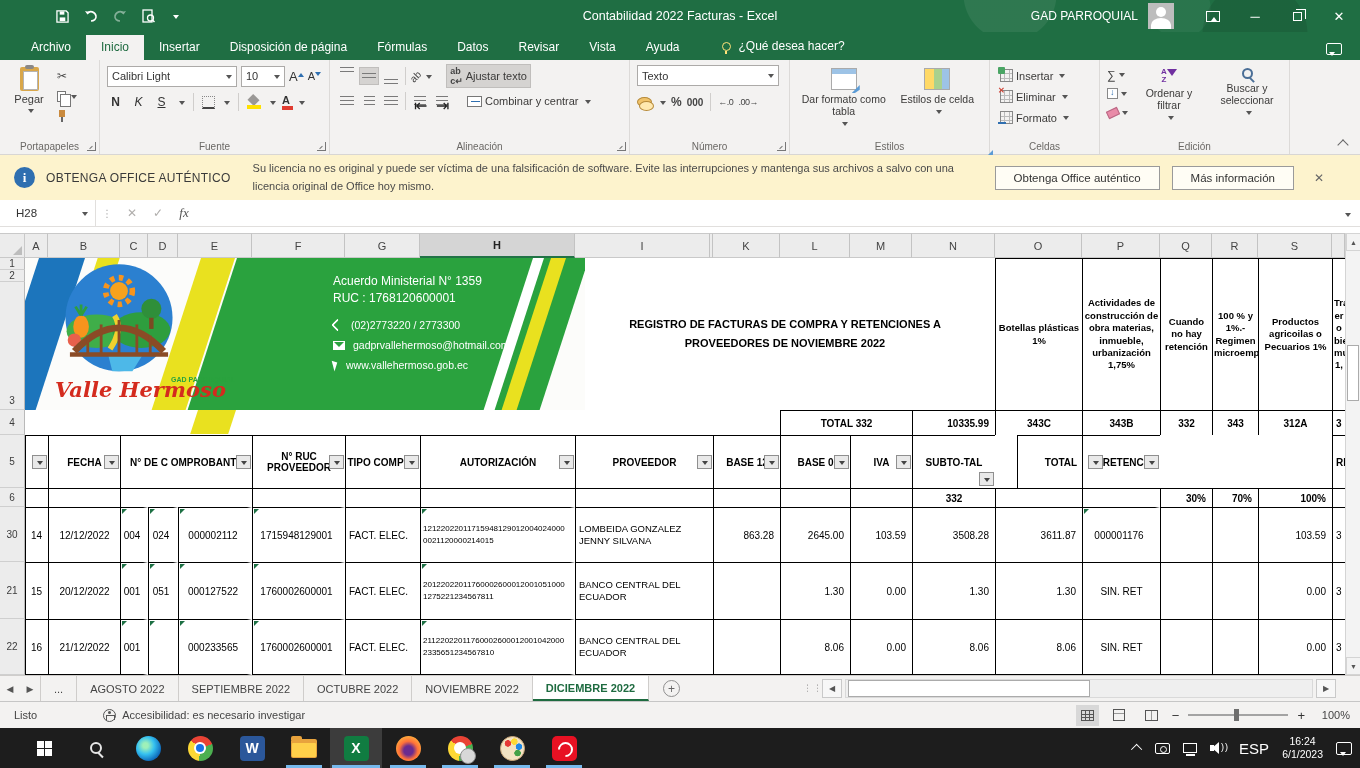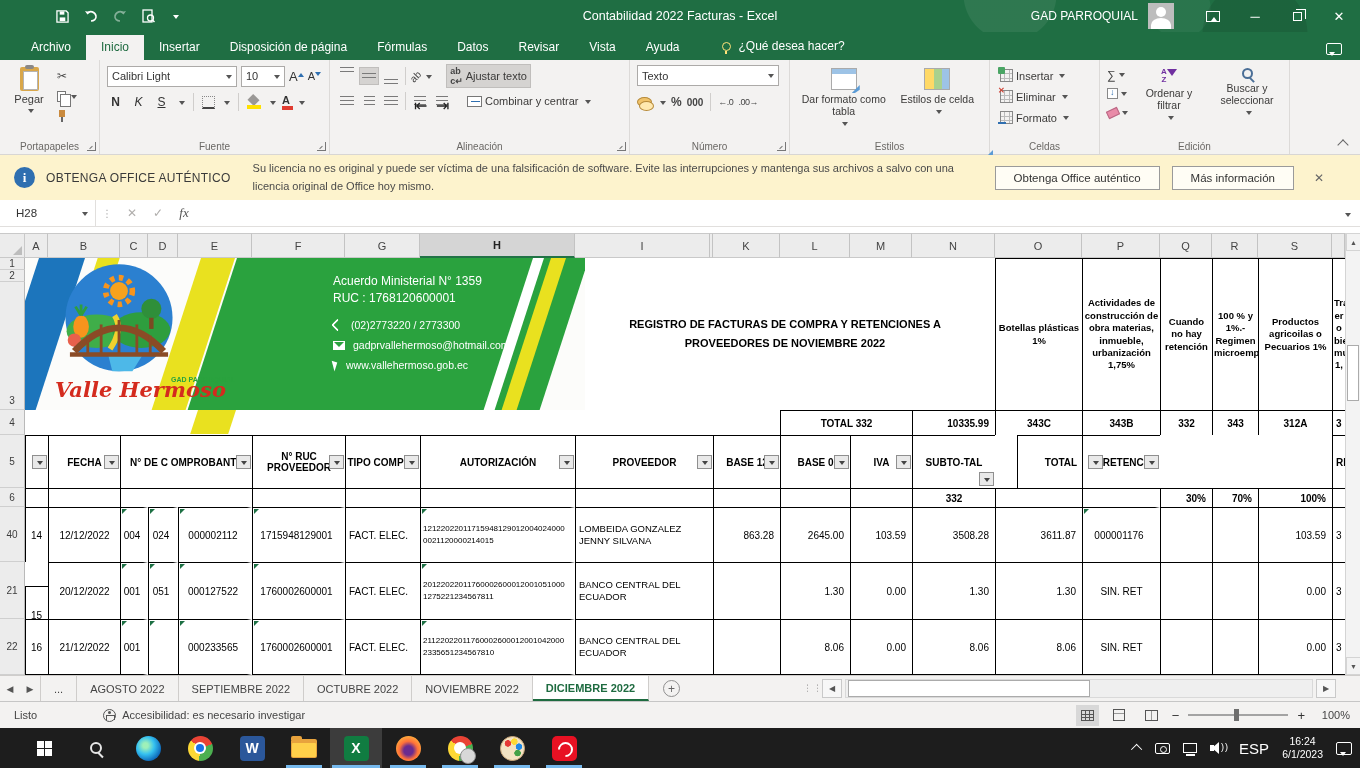--- a/index.html
+++ b/index.html
@@ -554,21 +554,21 @@
   </div>
 
 <div id="grid">
   <div id="rowheads">
       <div class="rh" style="top: 0px; height: 12px;">1</div>
       <div class="rh" style="top: 12px; height: 12px;">2</div>
       <div class="rh rend" style="top: 24px; height: 128px;">3</div>
       <div class="rh" style="top: 152px; height: 25px;">4</div>
       <div class="rh" style="top: 177px; height: 53px;">5</div>
       <div class="rh" style="top: 230px; height: 19px;">6</div>
-      <div class="rh" style="top: 249px; height: 55px;">40</div>
+      <div class="rh" style="top: 249px; height: 55px;">30</div>
       <div class="rh" style="top: 304px; height: 57px;">21</div>
       <div class="rh" style="top: 361px; height: 56px;">22</div>
     </div>
   <div id="cells">
       <div class="cell bold c f11" style="left: 575px; top: 0px; width: 420px; height: 152px;">
         <span class="ct">REGISTRO DE FACTURAS DE COMPRA Y RETENCIONES A PROVEEDORES DE NOVIEMBRE 2022</span>
       </div>
       <div class="cell b bold c f95" style="left: 995px; top: 0px; width: 87px; height: 152px;">
         <span class="ct">Botellas plásticas 1%</span>
       </div>
@@ -773,21 +773,21 @@
       </div>
       <div class="cell b" style="left: 1212px; top: 249px; width: 46px; height: 55px;">
         <span class="ct"></span>
       </div>
       <div class="cell b r" style="left: 1258px; top: 249px; width: 74px; height: 55px;">
         <span class="ct">103.59</span>
       </div>
       <div class="cell b l" style="left: 1332px; top: 249px; width: 13px; height: 55px;">
         <span class="ct">3</span>
       </div>
-      <div class="cell b r" style="left: 25px; top: 304px; width: 23px; height: 57px; margin-top: 24px;">
+      <div class="cell b r" style="left: 25px; top: 304px; width: 23px; height: 57px;">
         <span class="ct">15</span>
       </div>
       <div class="cell b c" style="left: 48px; top: 304px; width: 72px; height: 57px;">
         <span class="ct">20/12/2022</span>
       </div>
       <div class="cell b c tri" style="left: 120px; top: 304px; width: 28px; height: 57px;">
         <span class="ct">001</span>
         <span class="tri"></span>
       </div>
       <div class="cell b c tri" style="left: 148px; top: 304px; width: 30px; height: 57px;">

